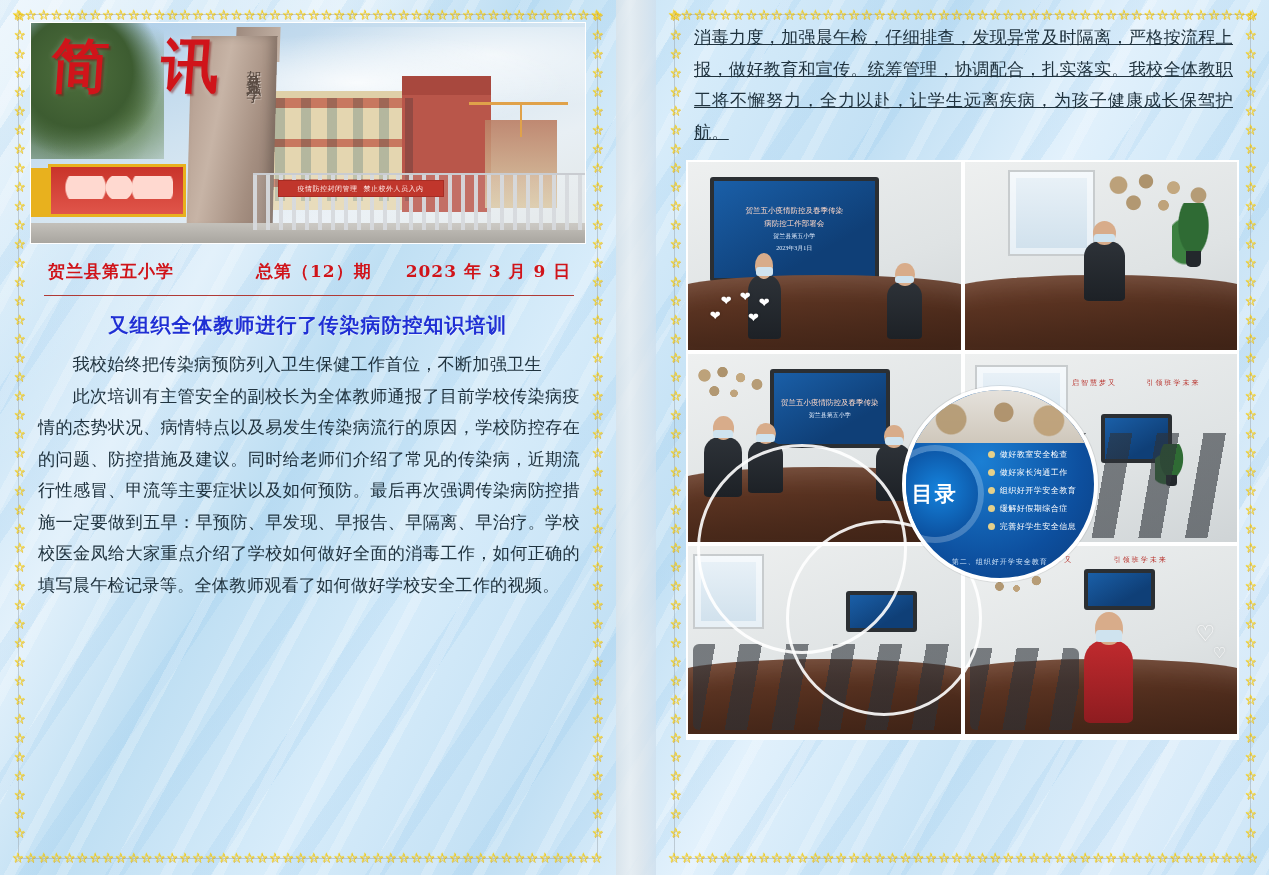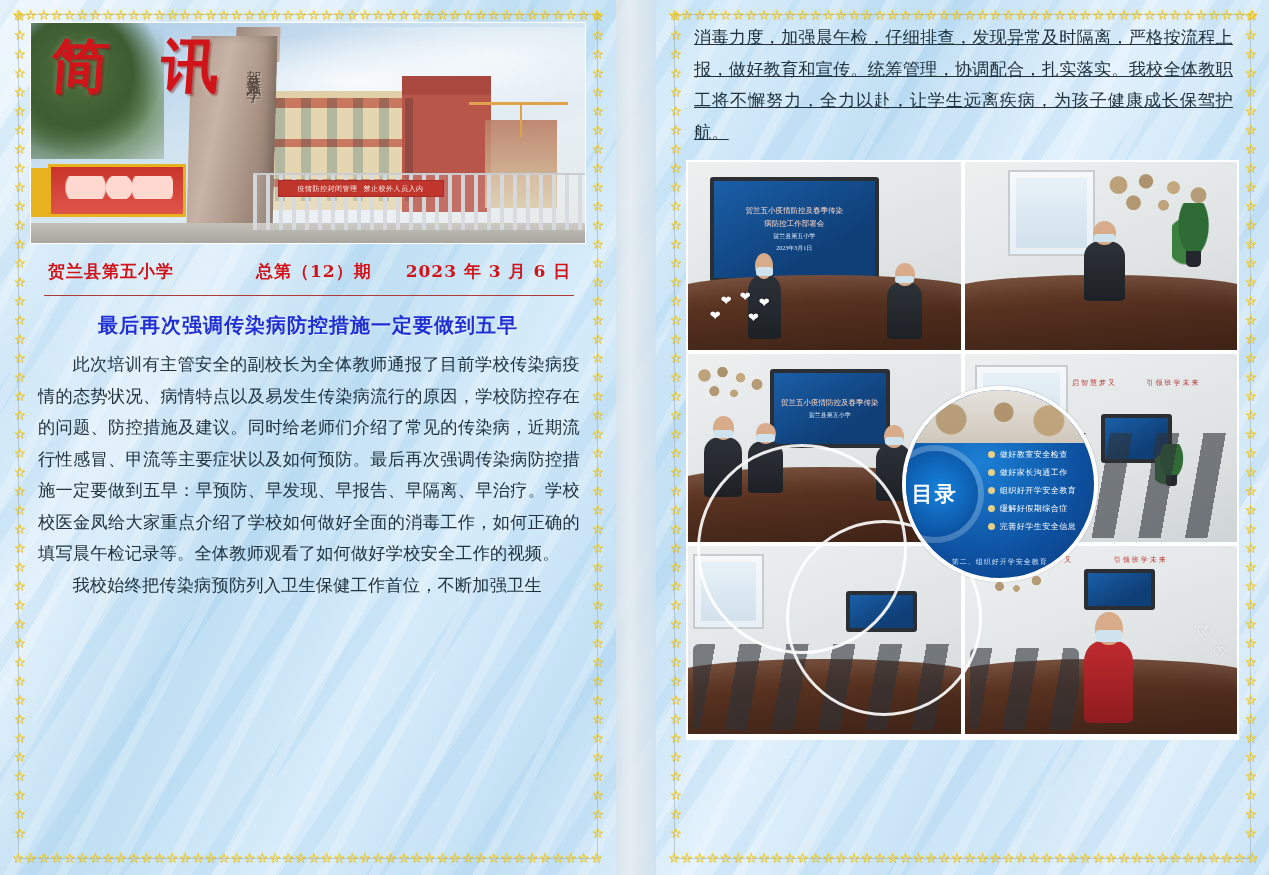--- a/index.html
+++ b/index.html
@@ -374,29 +374,29 @@
           <span>禁止校外人员入内</span>
         </div>
         <div class="mh-gatepole"></div>
         <div class="mh-gatebox"></div>
         <div class="mh-title">简 讯</div>
       </div>
 
       <div class="issue-line">
         <span class="issue-school">贺兰县第五小学</span>
         <span class="issue-no">总第（12）期</span>
-        <span class="issue-date">2023 年 3 月 6 日</span>
+        <span class="issue-date">2023 年 3 月 9 日</span>
       </div>
       <div class="issue-rule"></div>
 
-      <div class="article-title">最后再次强调传染病防控措施一定要做到五早</div>
+      <div class="article-title">又组织全体教师进行了传染病防控知识培训</div>
 
       <div class="body-text">
+        <p>我校始终把传染病预防列入卫生保健工作首位，不断加强卫生</p>
         <p>此次培训有主管安全的副校长为全体教师通报了目前学校传染病疫情的态势状况、病情特点以及易发生传染病流行的原因，学校防控存在的问题、防控措施及建议。同时给老师们介绍了常见的传染病，近期流行性感冒、甲流等主要症状以及如何预防。最后再次强调传染病防控措施一定要做到五早：早预防、早发现、早报告、早隔离、早治疗。学校校医金凤给大家重点介绍了学校如何做好全面的消毒工作，如何正确的填写晨午检记录等。全体教师观看了如何做好学校安全工作的视频。</p>
-        <p>我校始终把传染病预防列入卫生保健工作首位，不断加强卫生</p>
       </div>
 
     </div>
   </div>
 
   <div class="gutter"></div>
 
   <div class="page page-right">
 
     <div class="star-frame">

